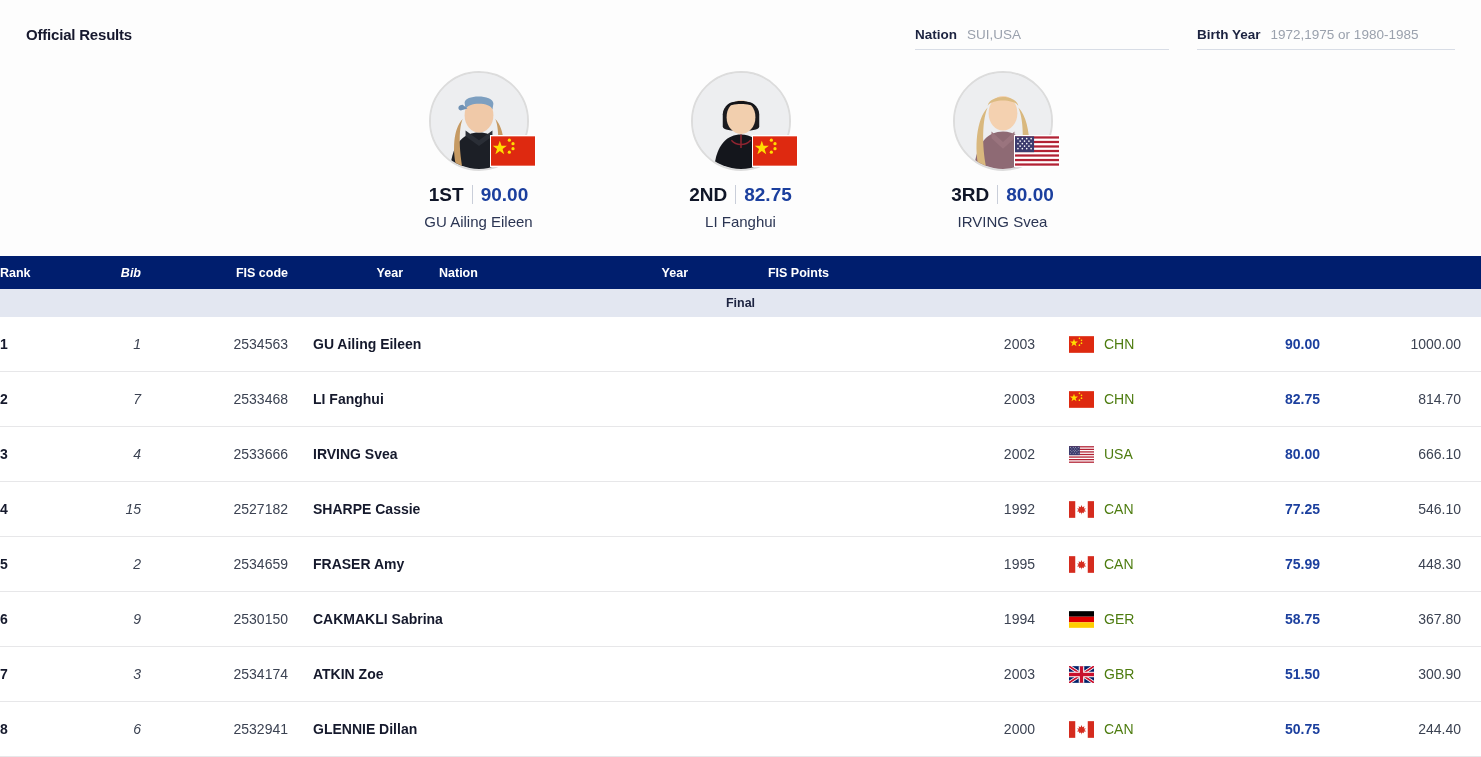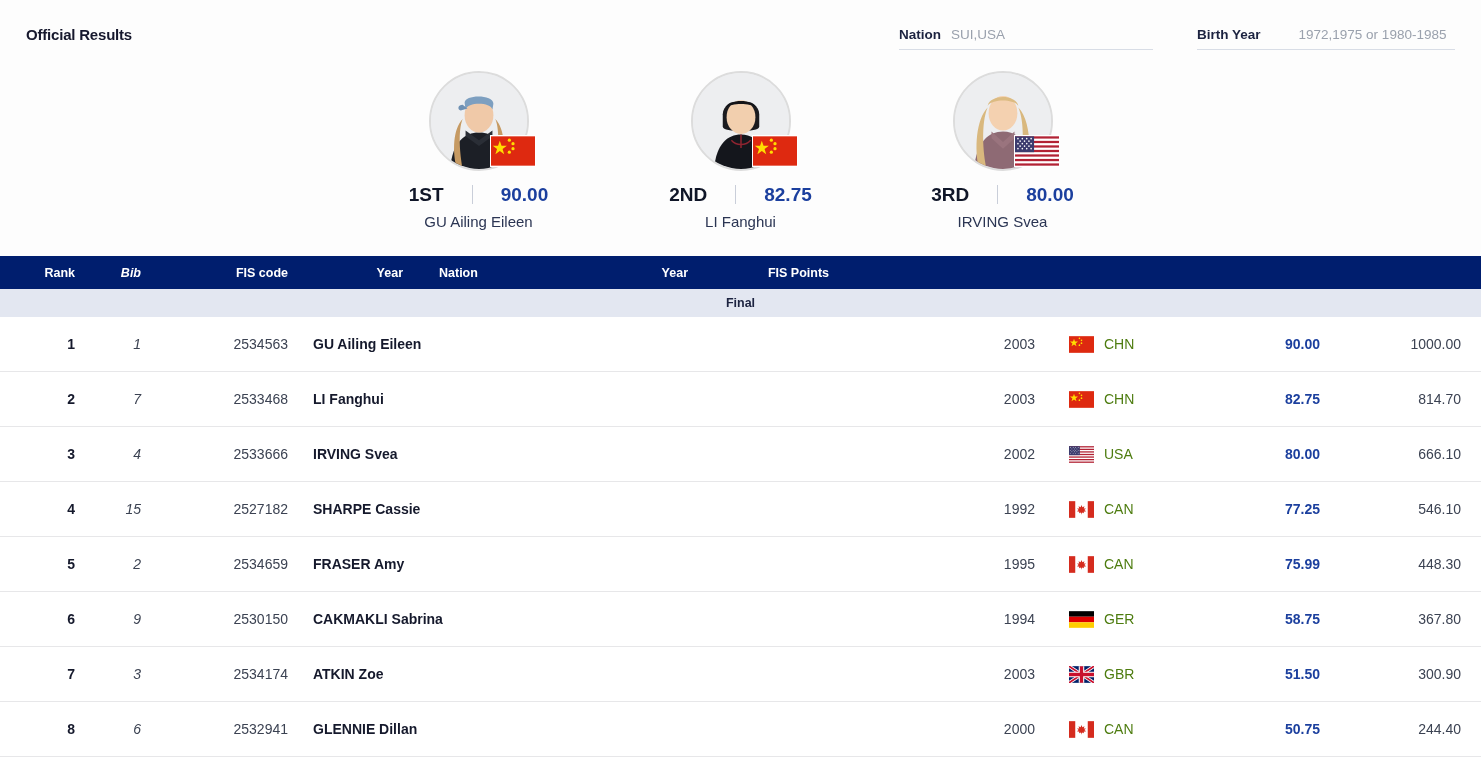--- a/index.html
+++ b/index.html
@@ -37,21 +37,21 @@
     display: flex;
     align-items: flex-end;
   }
   .filter {
     display: flex;
     align-items: baseline;
     border-bottom: 1px solid #d8dde6;
     padding-bottom: 7px;
   }
   .filter-nation { width: 254px; }
-  .filter-birth  { width: 258px; margin-left: 44px; gap: 28px; }
+  .filter-birth  { width: 258px; margin-left: 28px; }
   .filter-label {
     font-size: 13.5px;
     font-weight: bold;
     color: #1c2340;
     white-space: nowrap;
   }
   .filter-input {
     border: 0;
     outline: none;
     background: transparent;
@@ -98,21 +98,21 @@
     border: 1px solid #ffffff;
     overflow: hidden;
     background: #fff;
   }
   .flag-badge svg { display: block; width: 100%; height: 100%; }
 
   .podium-score-line {
     margin-top: 14px;
     display: flex;
     align-items: center;
-    gap: 28px;
+    gap: 8px;
     font-size: 19px;
     font-weight: bold;
     line-height: 1;
   }
   .podium-rank { color: #101628; }
   .podium-divider { width: 1px; height: 19px; background: #c9ced9; }
   .podium-score { color: #1b3f9e; }
   .podium-name {
     margin-top: 9px;
     font-size: 15px;
@@ -148,21 +148,21 @@
   }
 
   .tbody .row {
     height: 55px;
     background: #ffffff;
     border-bottom: 1px solid #e7e7e9;
     font-size: 14px;
   }
 
   
-  .c-rank    { width: 75px;  text-align: right; }
+  .c-rank    { width: 75px;  }
   .c-bib     { width: 66px;  text-align: right; font-style: italic; }
   .c-fis     { width: 147px; text-align: right; }
   .c-athlete { width: 25px; }          
   .c-name    { flex: 1 1 auto; text-align: left; }
   .c-year    { width: 90px;  text-align: right; }
   .c-nation  { width: 120px; text-align: left; padding-left: 33px; }
   .c-score   { width: 165px; text-align: right; }
   .c-points  { width: 161px; text-align: right; padding-right: 20px; }
 
   .thead .c-nation { padding-left: 36px; }

